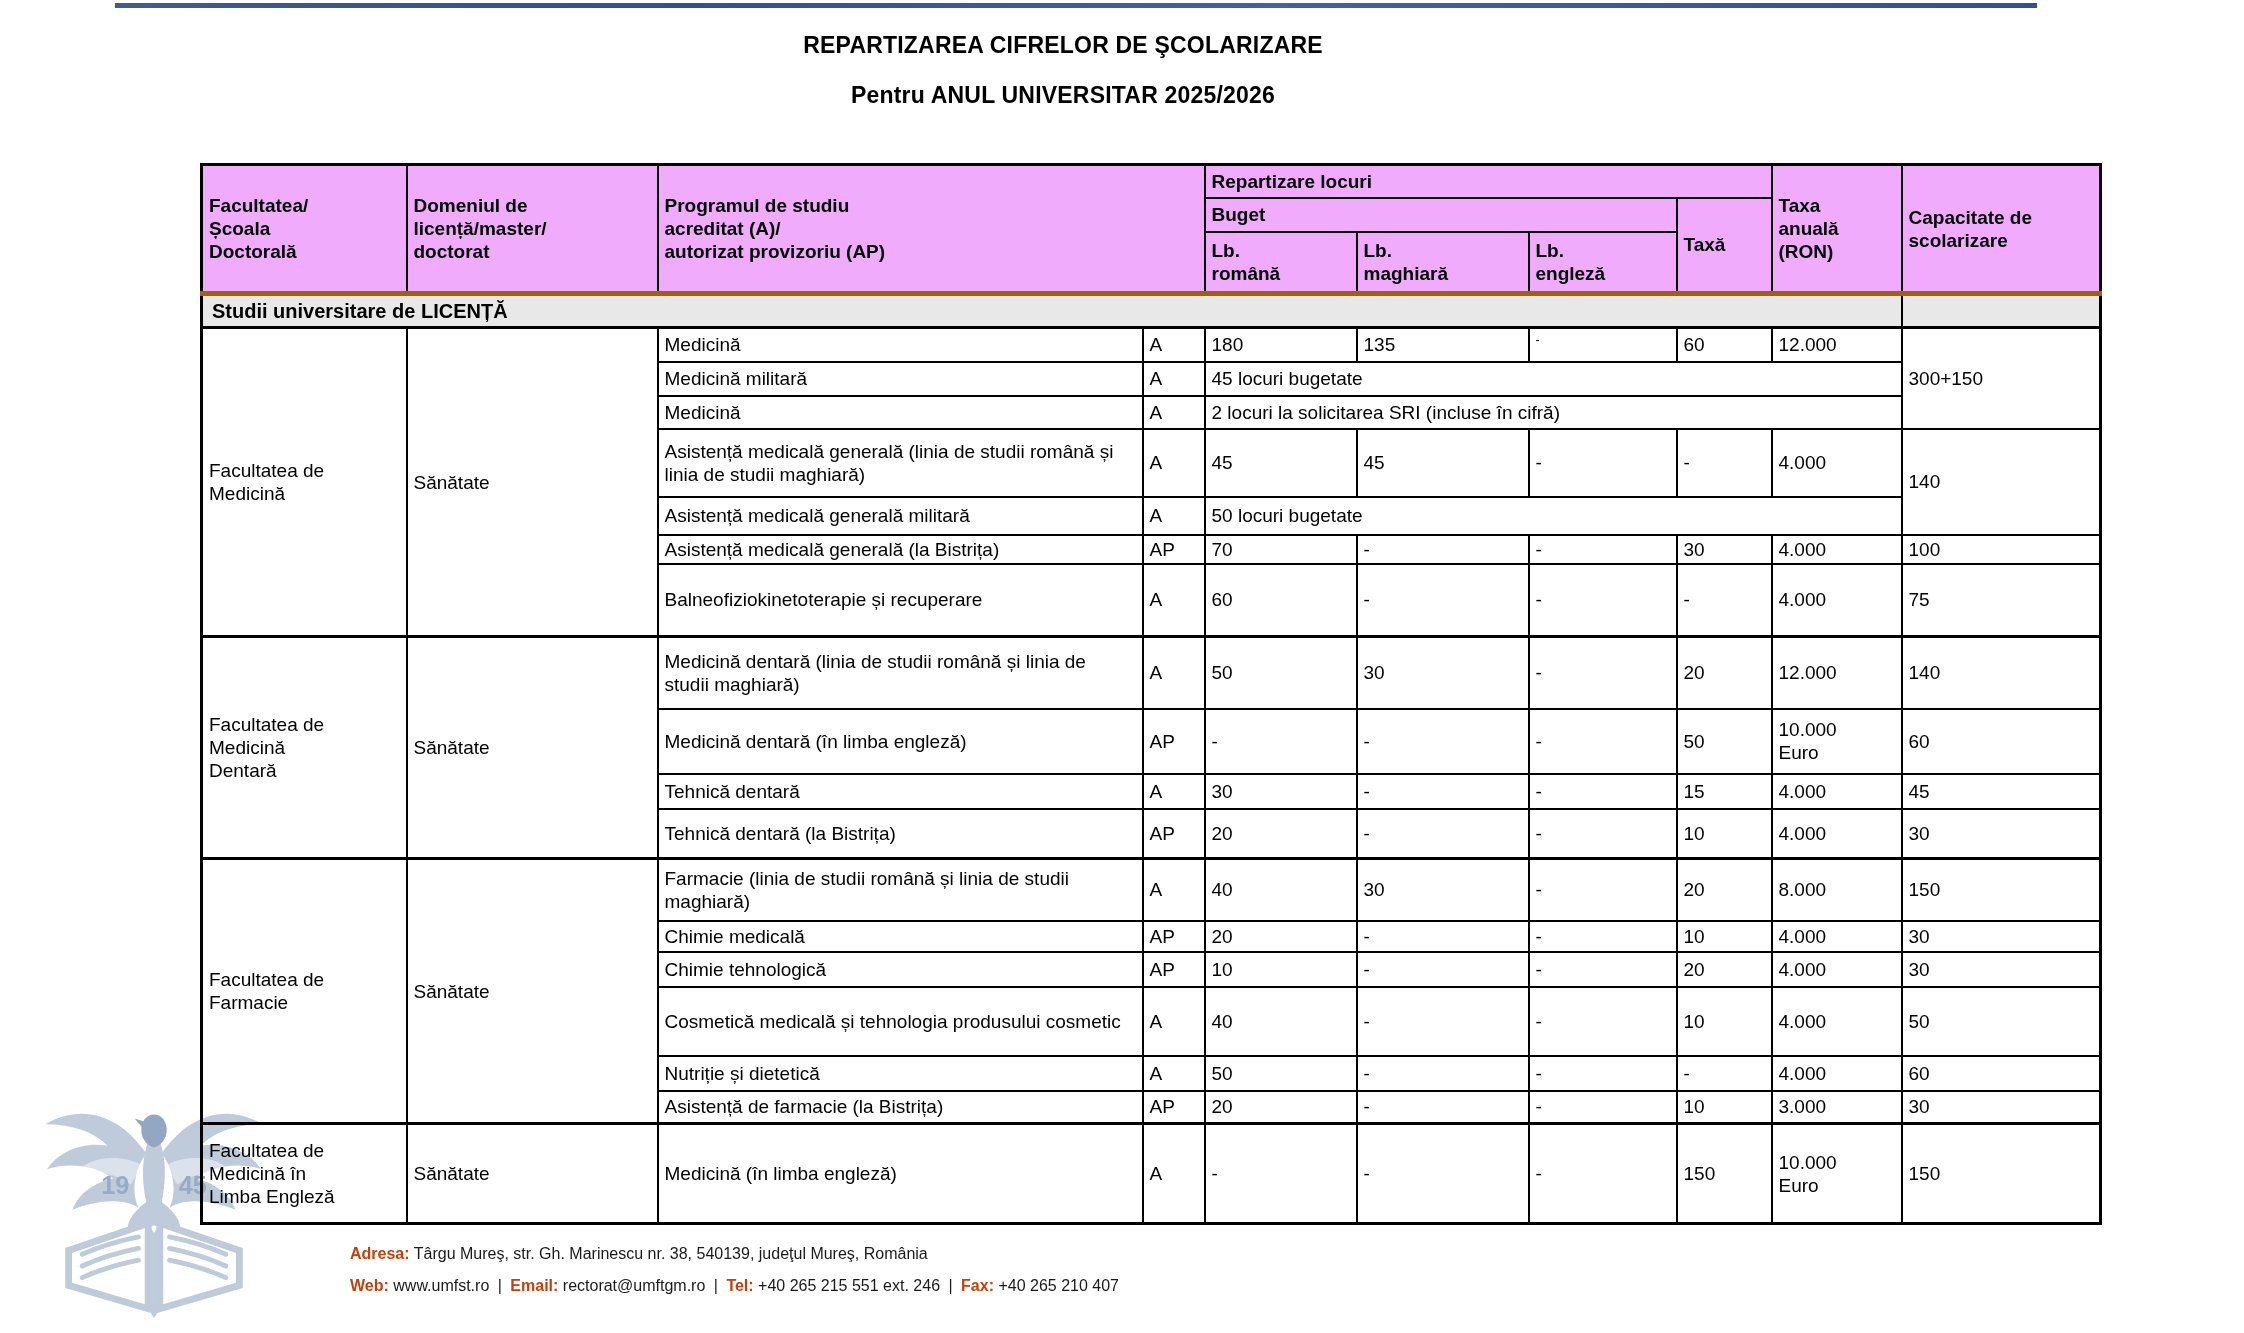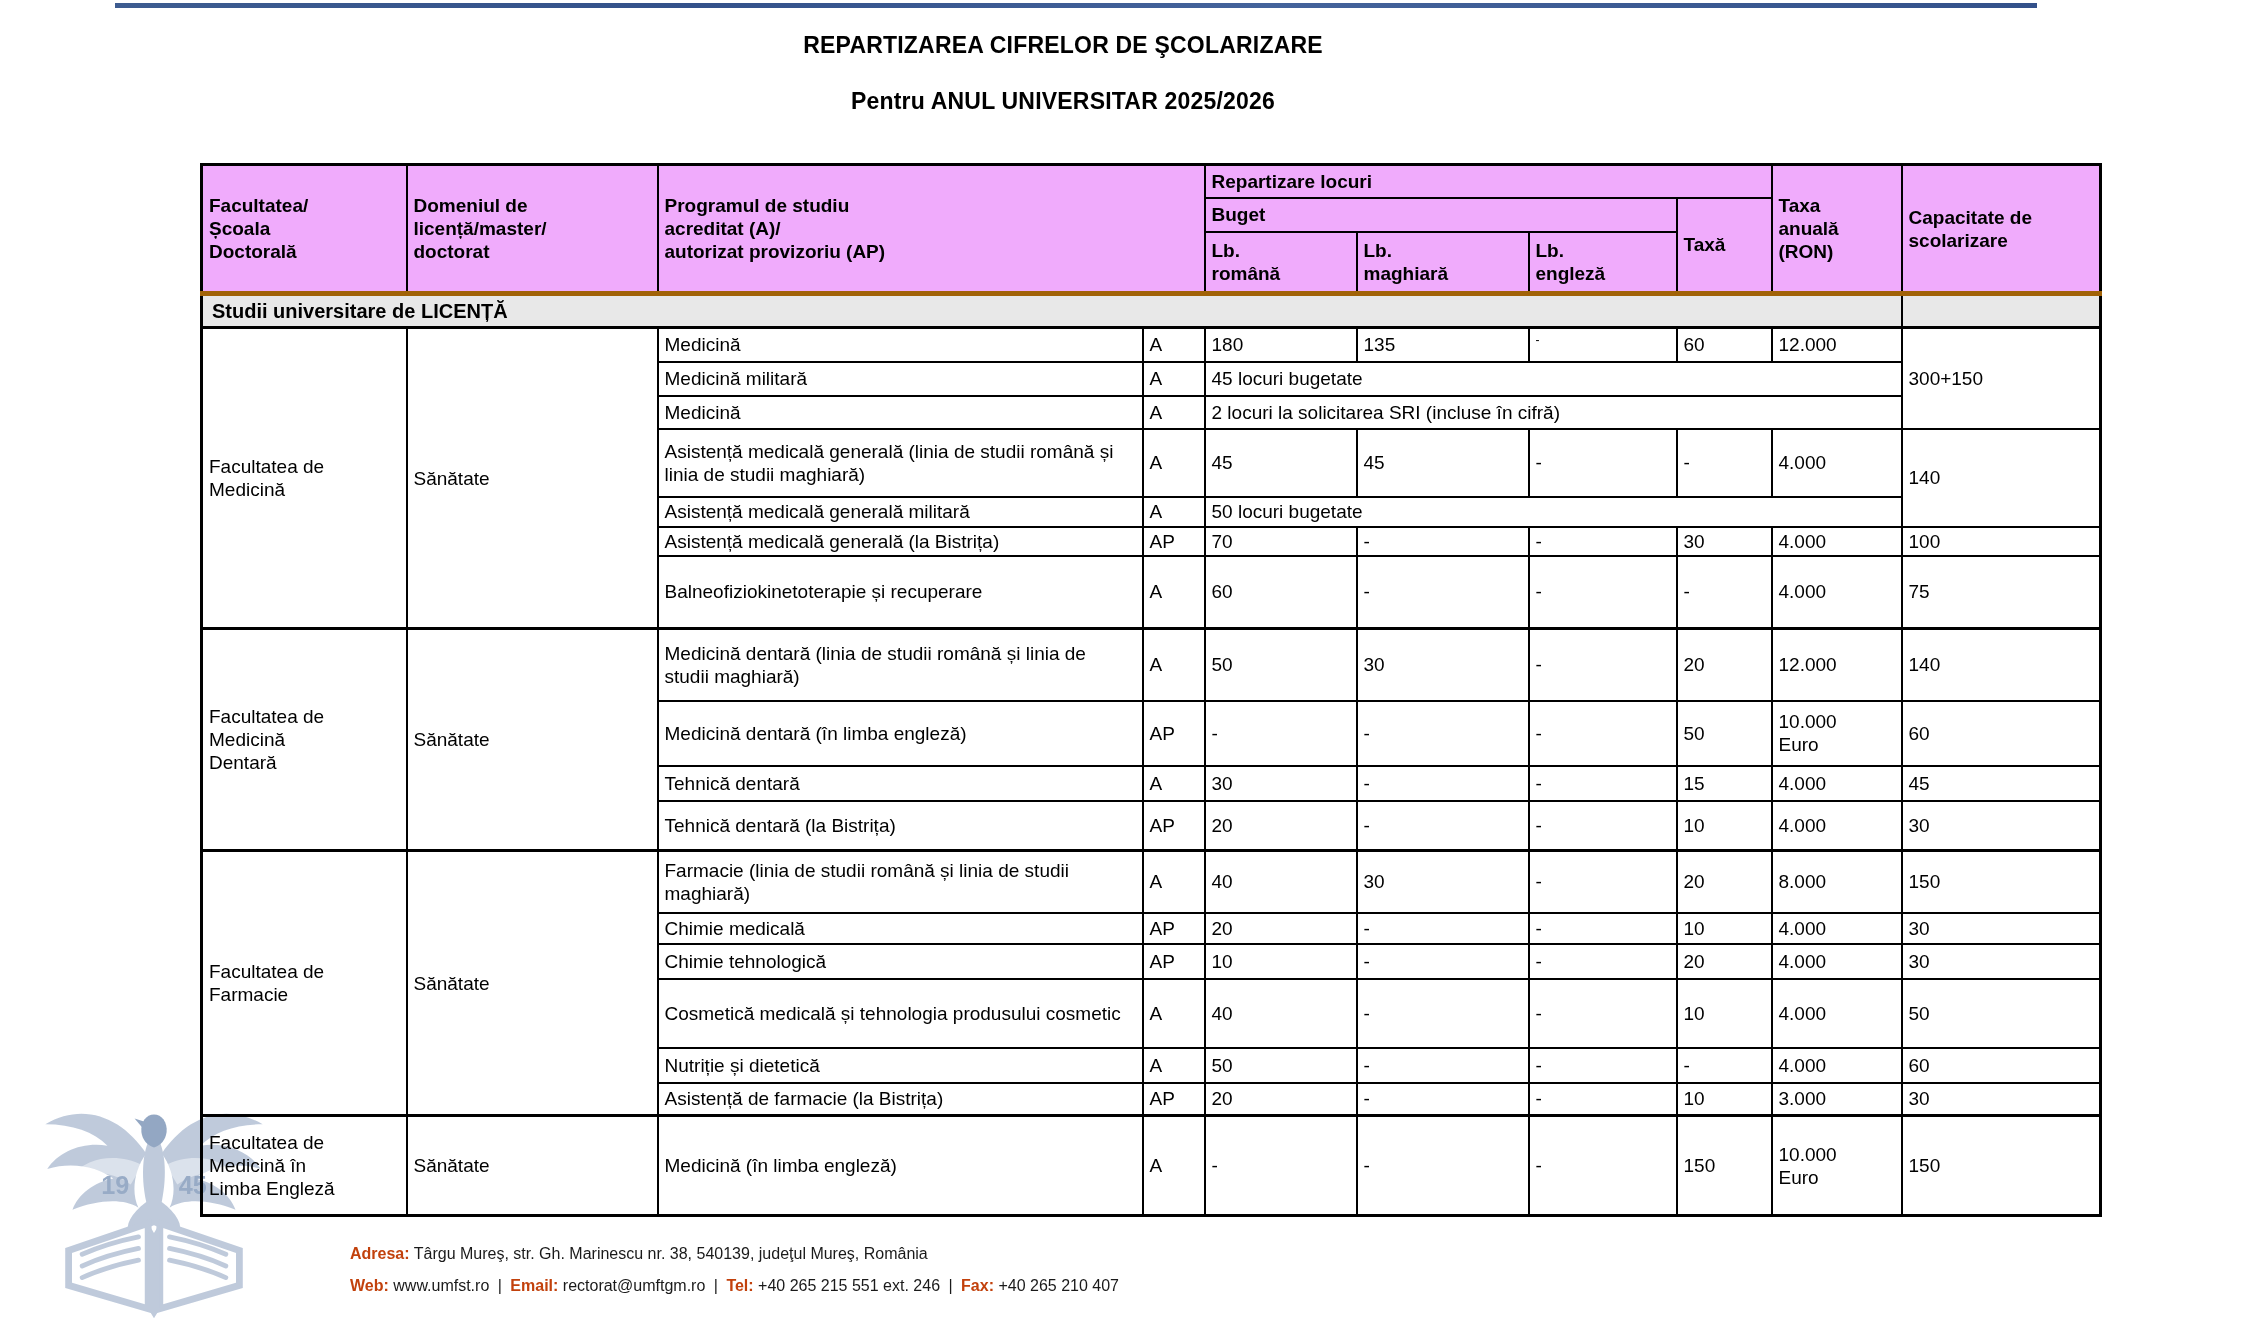--- a/index.html
+++ b/index.html
@@ -10,21 +10,21 @@
     overflow:hidden;
   }
   .top-rule {
     position:absolute; left:115px; top:3px; width:1922px; height:5px;
     background:linear-gradient(90deg,#3d5c90,#33518a 30%,#44639b 60%,#33518a);
   }
   .title-wrap {
     position:absolute; top:31px; left:0; width:2114px; text-align:center;padding-left:12px;
   }
   .title-line { font-size:23px; font-weight:bold; line-height:28px; letter-spacing:0.2px; }
-  .title-line + .title-line { margin-top:28px; }
+  .title-line + .title-line { margin-top:22px; }
 
   table.main {
     position:absolute; left:200px; top:163px; width:1899px;
     border-collapse:collapse; table-layout:fixed; z-index:2;
     border:3px solid #000;
   }
   table.main td, table.main th {
     border:2px solid #000; padding:2px 6px; font-size:19px; line-height:23px;
     vertical-align:middle; overflow:hidden; background:transparent;
     font-weight:normal; text-align:left;
@@ -178,21 +178,21 @@
   <tr style="height:68px">
     <td class="prog">Asistență medicală generală (linia de studii română și linia de studii maghiară)</td>
     <td class="ctr">A</td>
     <td class="ctr">45</td>
     <td class="ctr">45</td>
     <td class="ctr">-</td>
     <td class="ctr">-</td>
     <td class="ctr">4.000</td>
     <td class="ctr" rowspan="2">140</td>
   </tr>
-  <tr style="height:30px">
+  <tr style="height:38px">
     <td class="prog">Asistență medicală generală militară</td>
     <td class="ctr">A</td>
     <td class="ctr" colspan="5">50 locuri bugetate</td>
   </tr>
   <tr style="height:28px">
     <td class="prog">Asistență medicală generală (la Bistrița)</td>
     <td class="ctr">AP</td>
     <td class="ctr">70</td>
     <td class="ctr">-</td>
     <td class="ctr">-</td>

